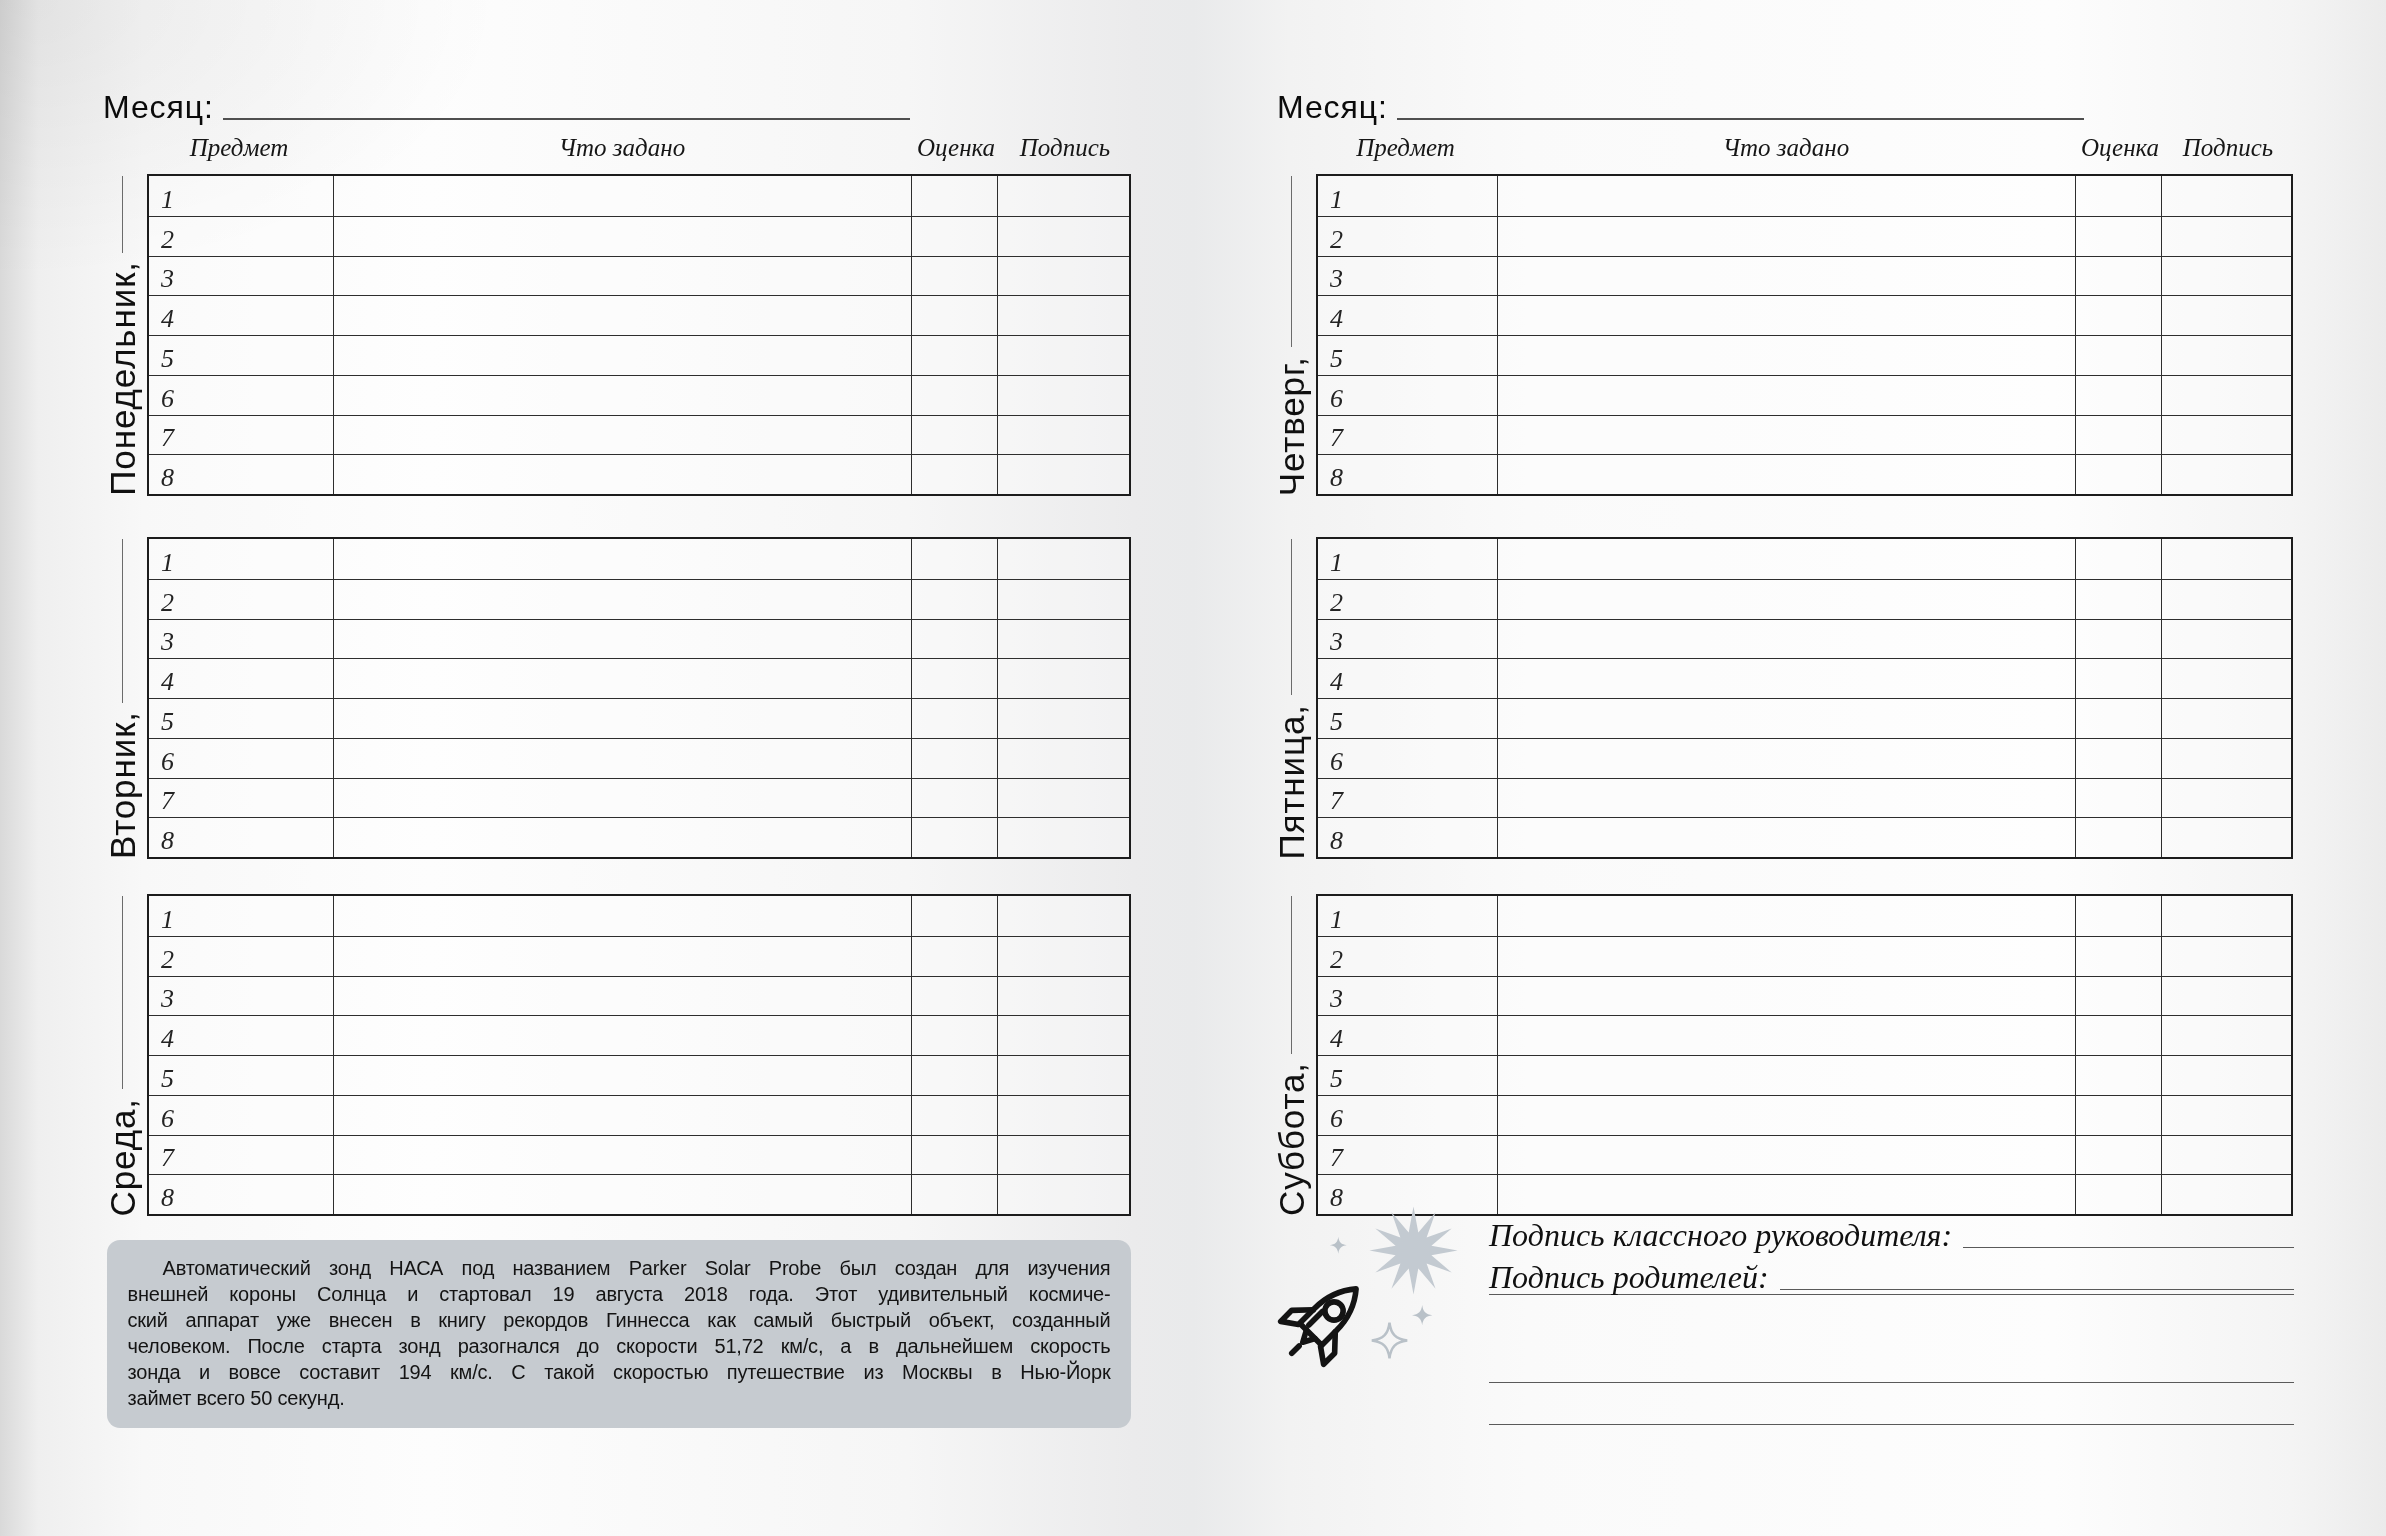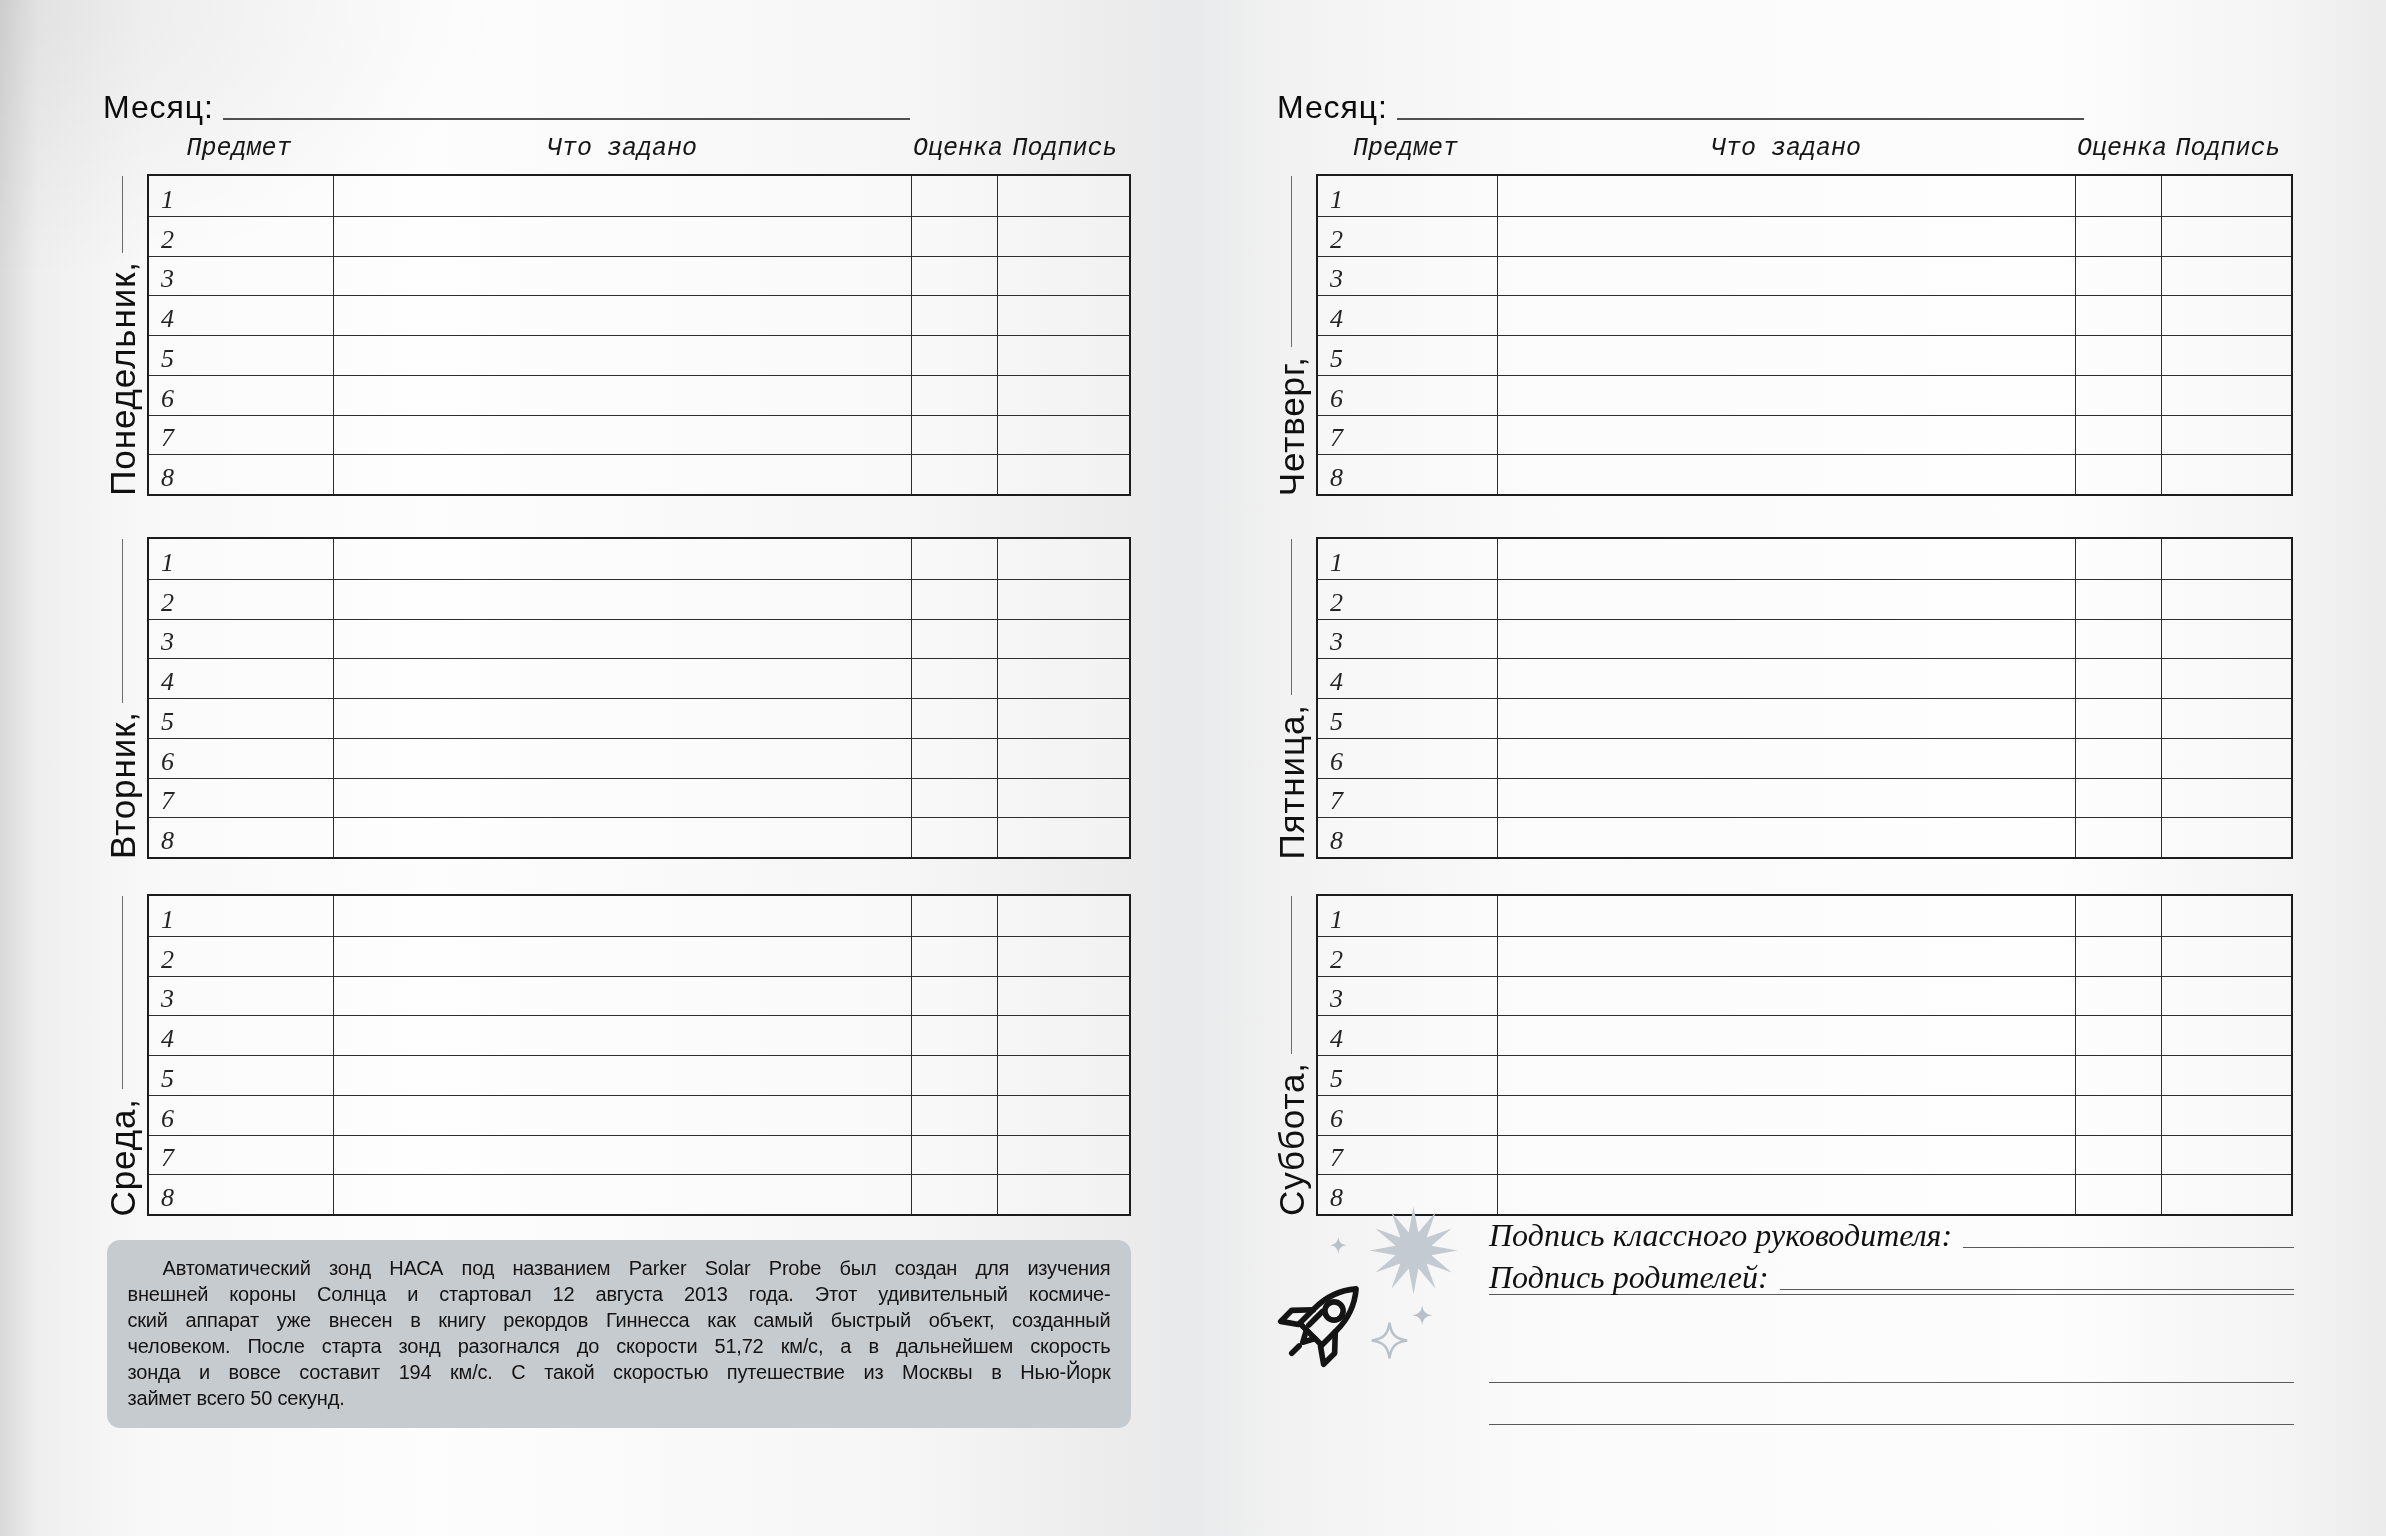--- a/index.html
+++ b/index.html
@@ -22,21 +22,21 @@
 
   .month-row{position:absolute;top:91px;display:flex;align-items:flex-end;}
   .page-left  .month-row{left:103px;}
   .page-right .month-row{left:84px;}
   .month-label{font-size:32px;letter-spacing:0.9px;color:#0b0b0b;line-height:1;}
   .month-line{width:687px;margin-left:9.3px;margin-bottom:2.8px;border-bottom:2.3px solid #4f4f4f;height:0;}
 
   .thead{
     position:absolute;top:134px;left:var(--tableLeft);width:var(--tableW);
     display:grid;grid-template-columns:var(--cols);align-items:end;
-    font-family:Liberation Mono, monospace;font-style:italic;font-size:25px;color:#161616;
+    font-family:Liberation Serif, serif;font-style:italic;font-size:25px;color:#161616;
   }
   .thead span{text-align:center;}
 
   .day-block{position:absolute;left:var(--tableLeft);width:var(--tableW);height:322px;}
   .day-side{
     position:absolute;left:-45px;top:0;height:100%;width:41px;
     display:flex;flex-direction:column;align-items:center;
   }
   .date-line{flex:1 1 auto;width:1.9px;background:#6b6b6b;margin-bottom:8.4px;margin-top:1.9px;}
   .day-label{
@@ -338,21 +338,21 @@
               <div class="c"></div>
               <div class="c"></div>
               <div class="c"></div>
             </div>
           </div>
       </div>
     </div>
 
     <div class="fact-box">
       <div class="fact-line">Автоматический зонд НАСА под названием Parker Solar Probe был создан для изучения</div>
-      <div class="fact-line">внешней короны Солнца и стартовал 12 августа 2013 года. Этот удивительный космиче-</div>
+      <div class="fact-line">внешней короны Солнца и стартовал 19 августа 2018 года. Этот удивительный космиче-</div>
       <div class="fact-line">ский аппарат уже внесен в книгу рекордов Гиннесса как самый быстрый объект, созданный</div>
       <div class="fact-line">человеком. После старта зонд разогнался до скорости 51,72 км/с, а в дальнейшем скорость</div>
       <div class="fact-line">зонда и вовсе составит 194 км/с. С такой скоростью путешествие из Москвы в Нью-Йорк</div>
       <div class="fact-line">займет всего 50 секунд.</div>
     </div>
   </section>
 
   <section class="page page-right">
 
     <div class="month-row">

